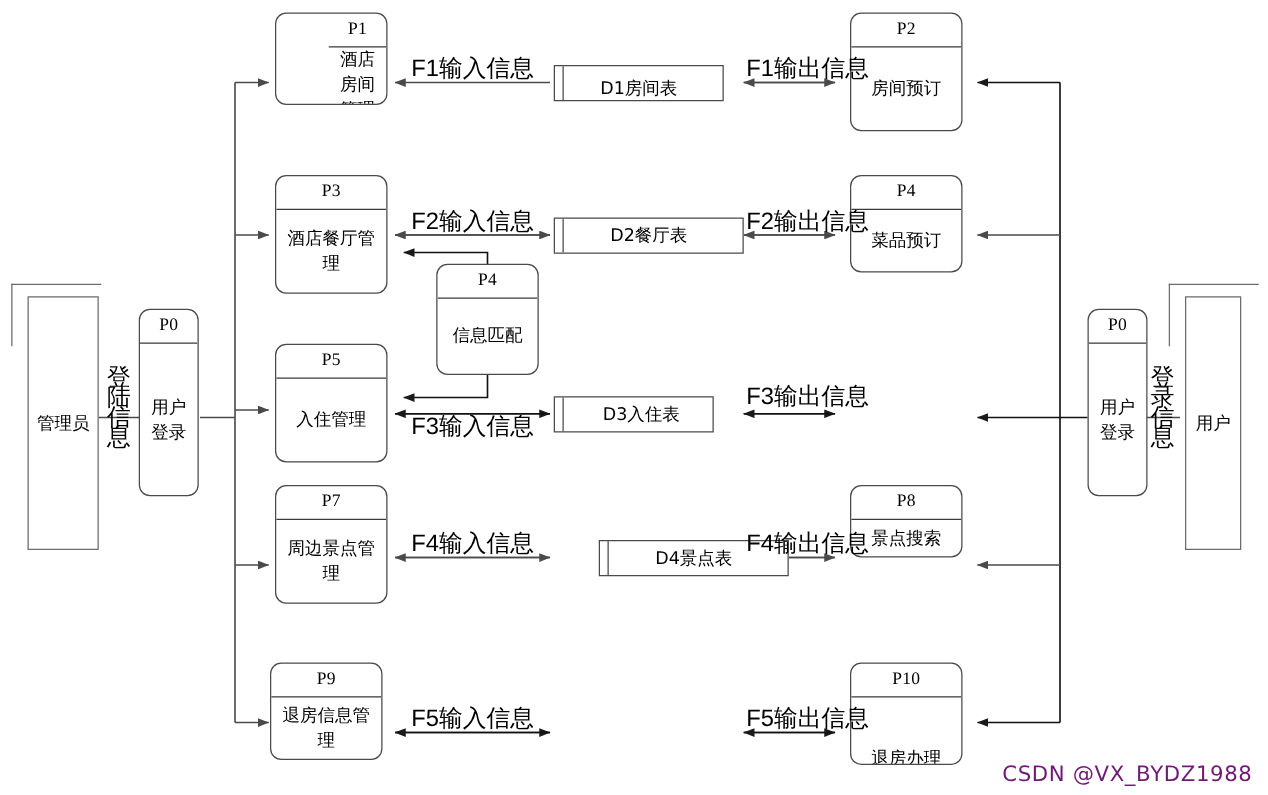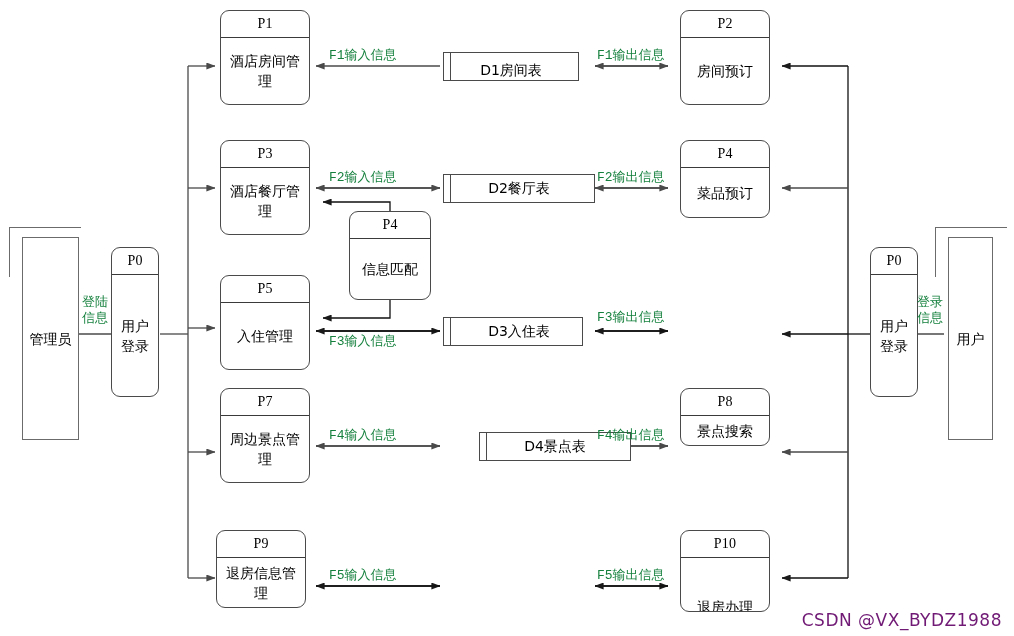--- a/index.html
+++ b/index.html
@@ -92,26 +92,26 @@
     left:-12px;top:-12px;
     border-left:1px solid #6b6b6b;
     border-top:1px solid #6b6b6b;
     width:150px;height:48px;
     pointer-events:none;
   }
 
   
   .flabel{
     position:absolute;
-    font-size:13px;
+    font-size:19px;
     line-height:16px;
     white-space:nowrap;
     background:transparent;
-    font-family:Liberation Mono, monospace;
-    color:#15803d;
+    font-family:Liberation Sans, sans-serif;
+    color:#000000;
   }
   .flabel.vert{
     white-space:normal;
     width:34px;
     text-align:center;
   }
 
   .watermark{
     position:absolute;
     right:12px;bottom:6px;
@@ -222,21 +222,21 @@
     </div>
   </div>
 
   <div class="process tall" style="left:870px;top:247px;width:48px;height:150px;">
     <div class="pid">P0</div>
     <div class="pbody">
       <span>用户<br>登录</span>
     </div>
   </div>
 
-  <div class="process" style="left:220px;top:10px;width:90px;height:95px;">
+  <div class="process" style="left:220px;top:10px;width:90px;height:74px;padding-left:42px;">
     <div class="pid">P1</div>
     <div class="pbody">酒店房间管理</div>
   </div>
 
   <div class="store" style="left:443px;top:52px;width:136px;height:29px;align-items:flex-end;">
     <span>D1房间表</span>
   </div>
 
   <div class="process" style="left:680px;top:10px;width:90px;height:95px;">
     <div class="pid">P2</div>
@@ -260,21 +260,21 @@
   <div class="process" style="left:349px;top:211px;width:82px;height:89px;">
     <div class="pid">P4</div>
     <div class="pbody">信息匹配</div>
   </div>
 
   <div class="process" style="left:220px;top:275px;width:90px;height:95px;">
     <div class="pid">P5</div>
     <div class="pbody">入住管理</div>
   </div>
 
-  <div class="store" style="left:443px;top:317px;width:140px;height:29px;padding-left:12px;">
+  <div class="store" style="left:443px;top:317px;width:128px;height:29px;padding-left:12px;">
     <span>D3入住表</span>
   </div>
 
 
   <div class="process" style="left:220px;top:388px;width:90px;height:95px;">
     <div class="pid">P7</div>
     <div class="pbody">周边景点管理</div>
   </div>
 
   <div class="store" style="left:443px;top:432px;width:152px;height:29px;margin-left:36px;">

